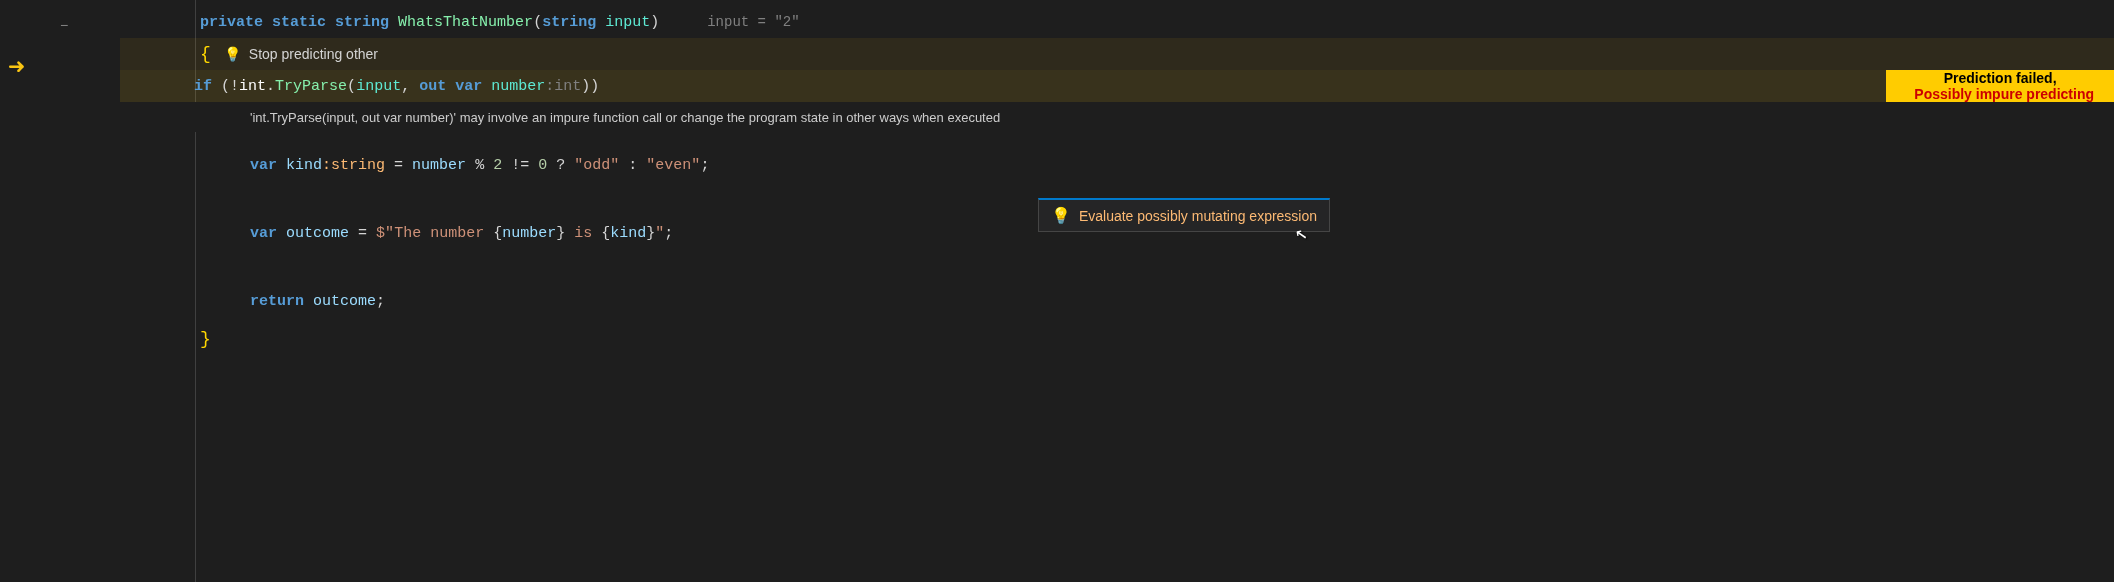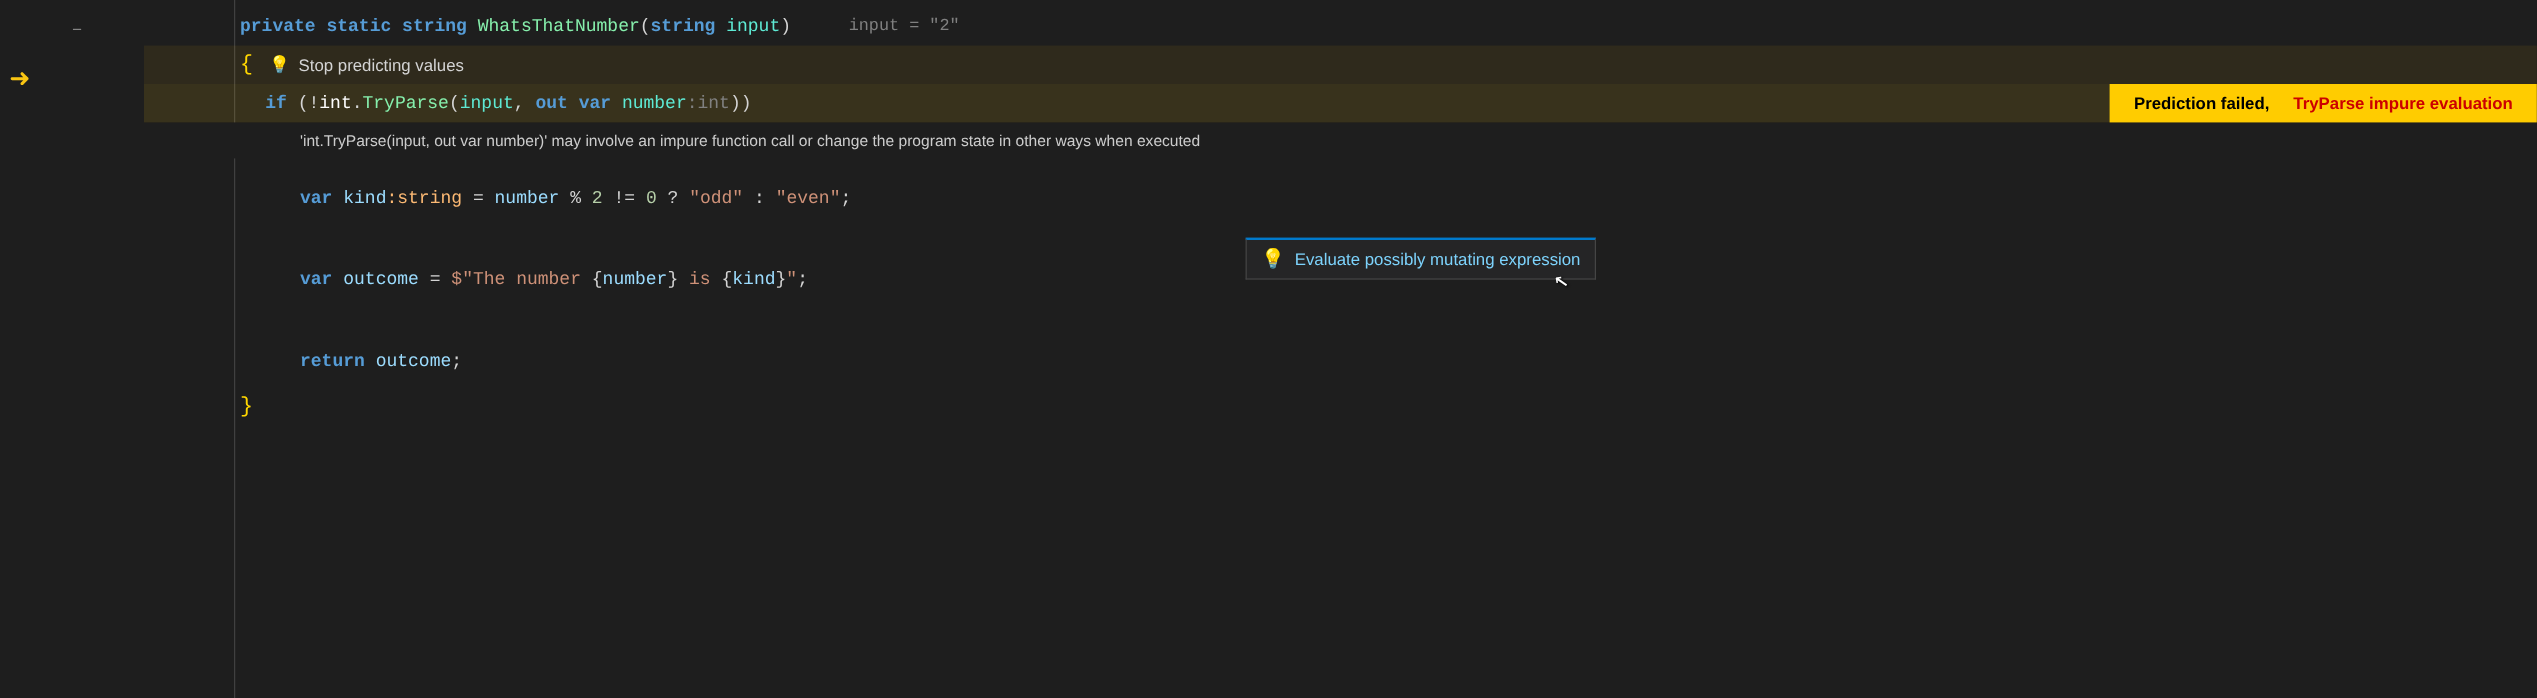--- a/index.html
+++ b/index.html
@@ -112,20 +112,21 @@
       color: #000;
       font-size: 15px;
       font-weight: bold;
       font-family: 'Segoe UI', Arial, sans-serif;
       padding: 4px 16px;
       height: 32px;
       display: flex;
       align-items: center;
       z-index: 10;
       white-space: nowrap;
+      flex-direction: column;
     }
 
     .prediction-banner .pred-failed {
       color: #000;
       font-weight: bold;
     }
 
     .prediction-banner .pred-impure {
       color: #cc0000;
       font-weight: bold;
@@ -221,32 +222,32 @@
       <span class="kw">private</span><span class="white">&nbsp;</span>
       <span class="kw">static</span><span class="white">&nbsp;</span>
       <span class="kw">string</span><span class="white">&nbsp;</span>
       <span class="fn">WhatsThatNumber</span><span class="punct">(</span><span class="kw">string</span><span class="white">&nbsp;</span><span class="param">input</span><span class="punct">)</span>
       <span class="comment-gray" style="margin-left: 48px; color:#808080; font-size:14px;">input = "2"</span>
     </div>
 
     <div class="code-line lightbulb-line" style="padding-left:80px; background:rgba(249,197,19,0.08);">
       <span class="punct" style="color:#ffd700; font-size:18px;">{</span>
       <span class="lightbulb-icon" style="margin-left:12px;">💡</span>
-      <span class="white" style="color:#d4d4d4; font-family:'Segoe UI',Arial,sans-serif; font-size:14px;">Stop predicting values</span>
-    </div>
-
-    <div class="code-line highlight-yellow" style="padding-left:101px; background:rgba(249,197,19,0.12); position:relative;">
+      <span class="white" style="color:#d4d4d4; font-family:'Segoe UI',Arial,sans-serif; font-size:14px;">Stop predicting other</span>
+    </div>
+
+    <div class="code-line highlight-yellow" style="padding-left:74px; background:rgba(249,197,19,0.12); position:relative;">
       <span class="kw-bold" style="font-weight:bold;">if</span><span class="white">&nbsp;</span>
       <span class="punct">(</span><span class="punct">!</span><span class="type">int</span><span class="punct">.</span><span class="fn">TryParse</span><span class="punct">(</span><span class="param">input</span><span class="punct">,</span><span class="white">&nbsp;</span><span class="kw">out</span><span class="white">&nbsp;</span><span class="kw">var</span><span class="white">&nbsp;</span><span class="param">number</span><span class="gray" style="color:#808080;">:int</span><span class="punct">))</span>
 
       
       <div class="prediction-banner" style="position:absolute; right:0; top:0; height:32px; display:flex; align-items:center; padding:0 20px; background:#ffcc00;">
         <span class="pred-failed" style="color:#000; font-weight:bold; font-family:'Segoe UI',Arial,sans-serif; font-size:14px;">Prediction failed,</span>
         <span style="width:12px;"></span>
-        <span class="pred-impure" style="color:#cc0000; font-weight:bold; font-family:'Segoe UI',Arial,sans-serif; font-size:14px;">TryParse impure evaluation</span>
+        <span class="pred-impure" style="color:#cc0000; font-weight:bold; font-family:'Segoe UI',Arial,sans-serif; font-size:14px;">Possibly impure predicting</span>
       </div>
     </div>
 
     <div class="warning-text-line" style="padding-left:130px; height:30px; font-size:13px; color:#cccccc; font-family:'Segoe UI',Arial,sans-serif;">
       <span>'int.TryParse(input, out var number)' may involve an impure function call or change the program state in other ways when executed</span>
     </div>
 
     <div class="code-line" style="height:14px;"></div>
 
     <div class="code-line" style="padding-left:130px; height:38px;">
@@ -279,19 +280,19 @@
       <span class="kw-bold" style="font-weight:bold;">return</span><span class="white">&nbsp;</span>
       <span class="var-name">outcome</span><span class="punct">;</span>
     </div>
 
     <div class="code-line" style="padding-left:80px; height:38px;">
       <span class="punct" style="color:#ffd700; font-size:18px;">}</span>
     </div>
 
     <div class="evaluate-tooltip" style="top:198px; left:918px;">
       <span class="bulb">💡</span>
-      <span style="font-size:14px; color:#7dd3fc;">Evaluate possibly mutating expression</span>
+      <span style="font-size:14px; color:#fdba74;">Evaluate possibly mutating expression</span>
     </div>
 
     <div class="mouse-cursor" style="position:absolute; top:220px; left:1175px; font-size:20px; z-index:30; pointer-events:none;">↖</div>
 
   </div>
 </div>
 
 </body></html>

